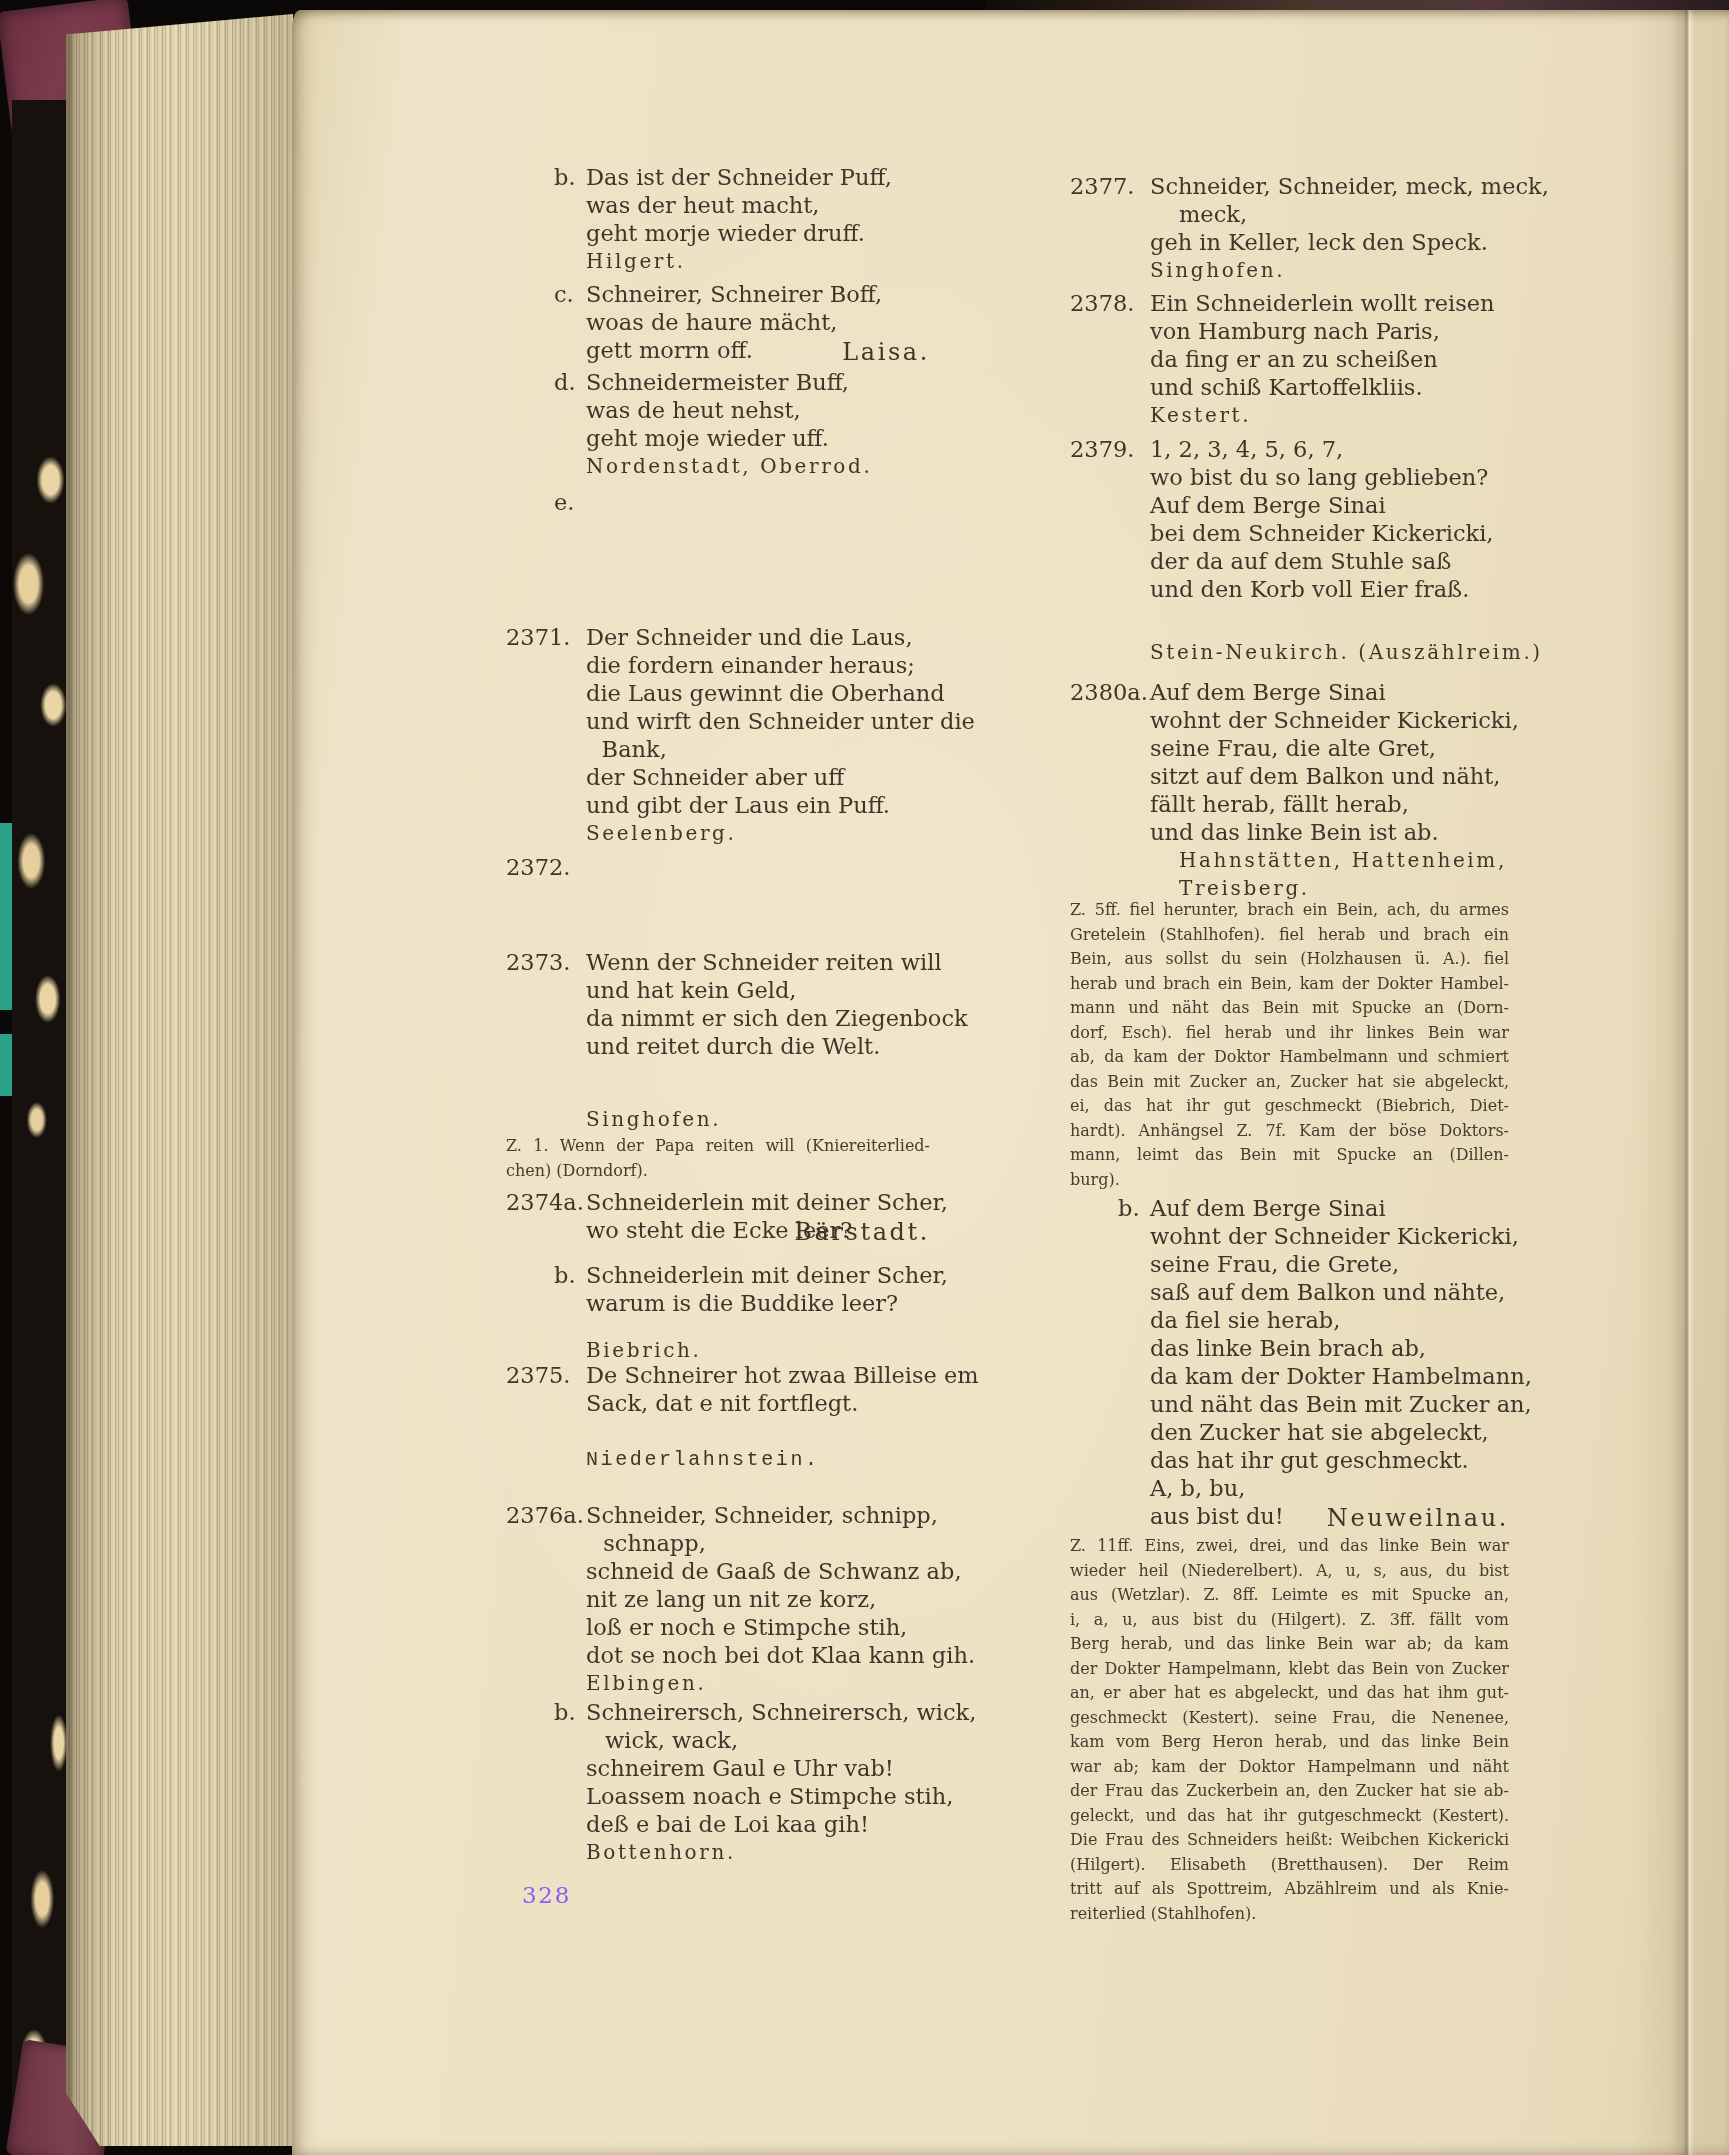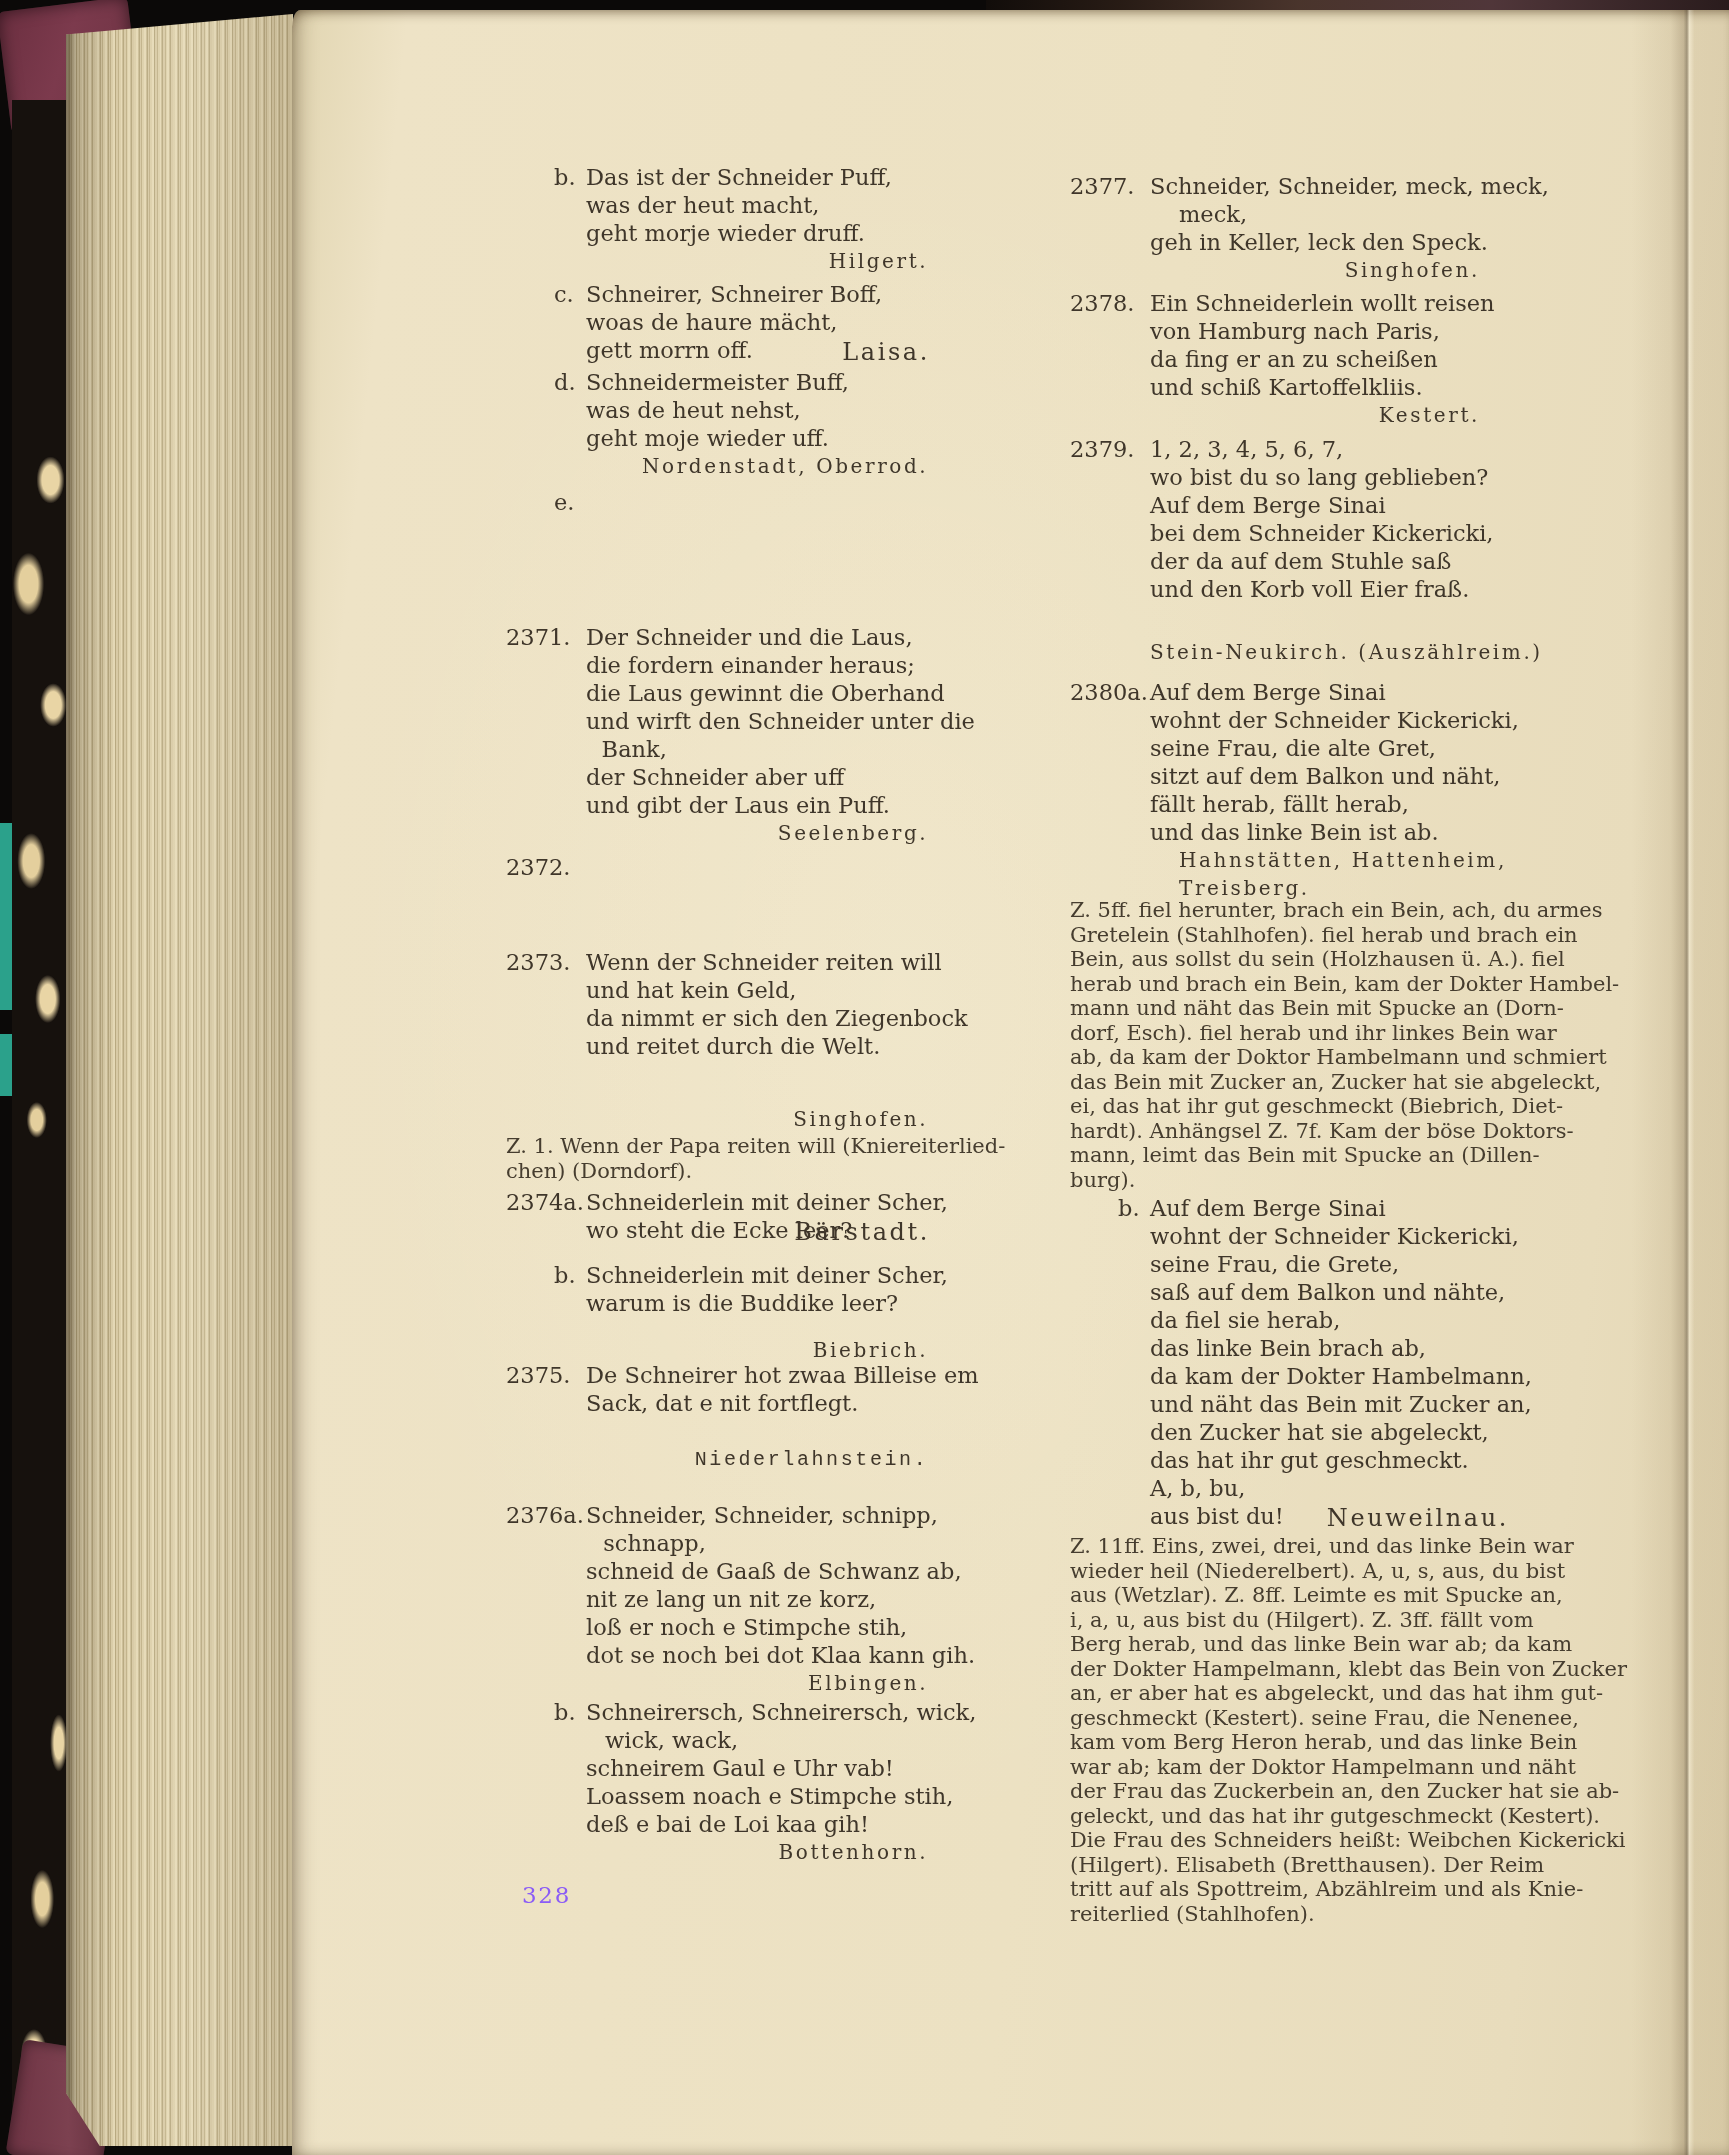--- a/index.html
+++ b/index.html
@@ -77,25 +77,25 @@
   .col{position:absolute;top:0;}
   #col-left{left:506px;width:424px;}
   #col-right{left:1070px;width:439px;}
   .entry{position:absolute;left:0;width:100%;font-size:22.5px;line-height:28px;}
   .entry .num{position:absolute;left:0;top:0;white-space:nowrap;}
   .entry .letter{position:absolute;left:48px;top:0;}
   .vlines{margin-left:80px;}
   .vline{position:relative;white-space:nowrap;height:28px;}
   .vline .inline-attr{position:absolute;right:0;top:1.7px;font-size:24px;letter-spacing:2.6px;}
   .attr-line{font-size:20px;letter-spacing:2.6px;height:28px;white-space:nowrap;}
-  .attr-line.right{text-align:right;}
+  .attr-line.right{text-align:left;}
   #col-right .attr-line.right{padding-right:29px;}
   #col-left .attr-line.right{padding-right:1.7px;}
   .attr-line.indent{text-align:left;margin-left:29px;}
-  .entry.note{font-size:21px;line-height:24.5px;color:#463d2f;}
+  .entry.note{font-size:16px;line-height:24.5px;color:#463d2f;}
   .entry.note .nline{height:24.5px;white-space:nowrap;text-align:justify;text-align-last:justify;}
   .entry.note .nline.end{text-align-last:left;}
   #page-number{position:absolute;left:522px;top:1882px;font-size:23px;letter-spacing:1.7px;color:#8b5cf6;}
 </style>
 </head>
 <body>
 
 <div id="canvas">
 
   <div id="teal-1" class="teal-band"></div>

